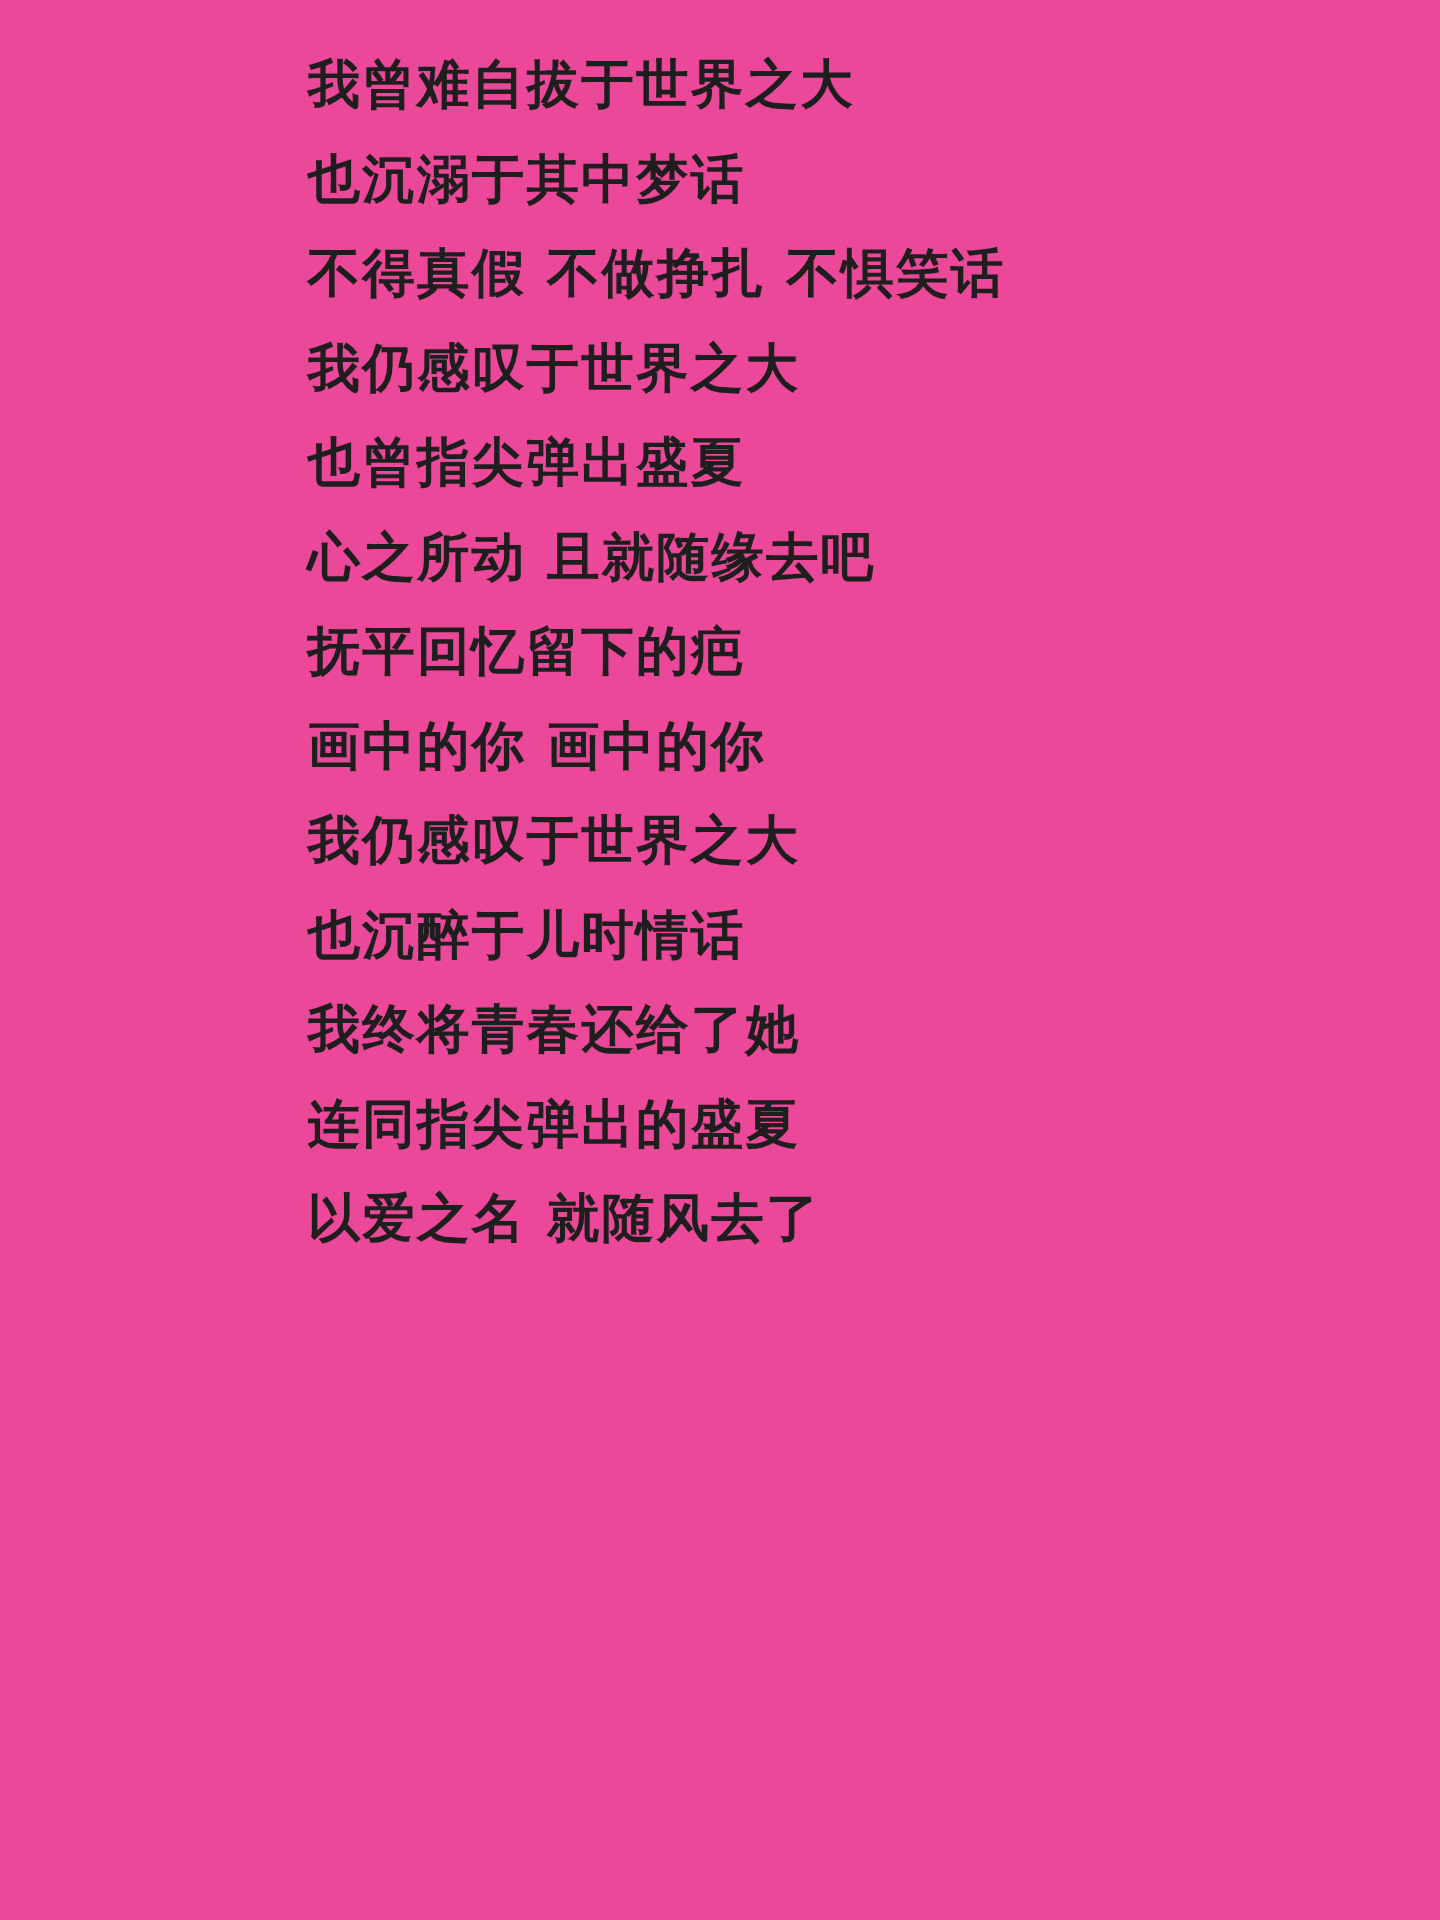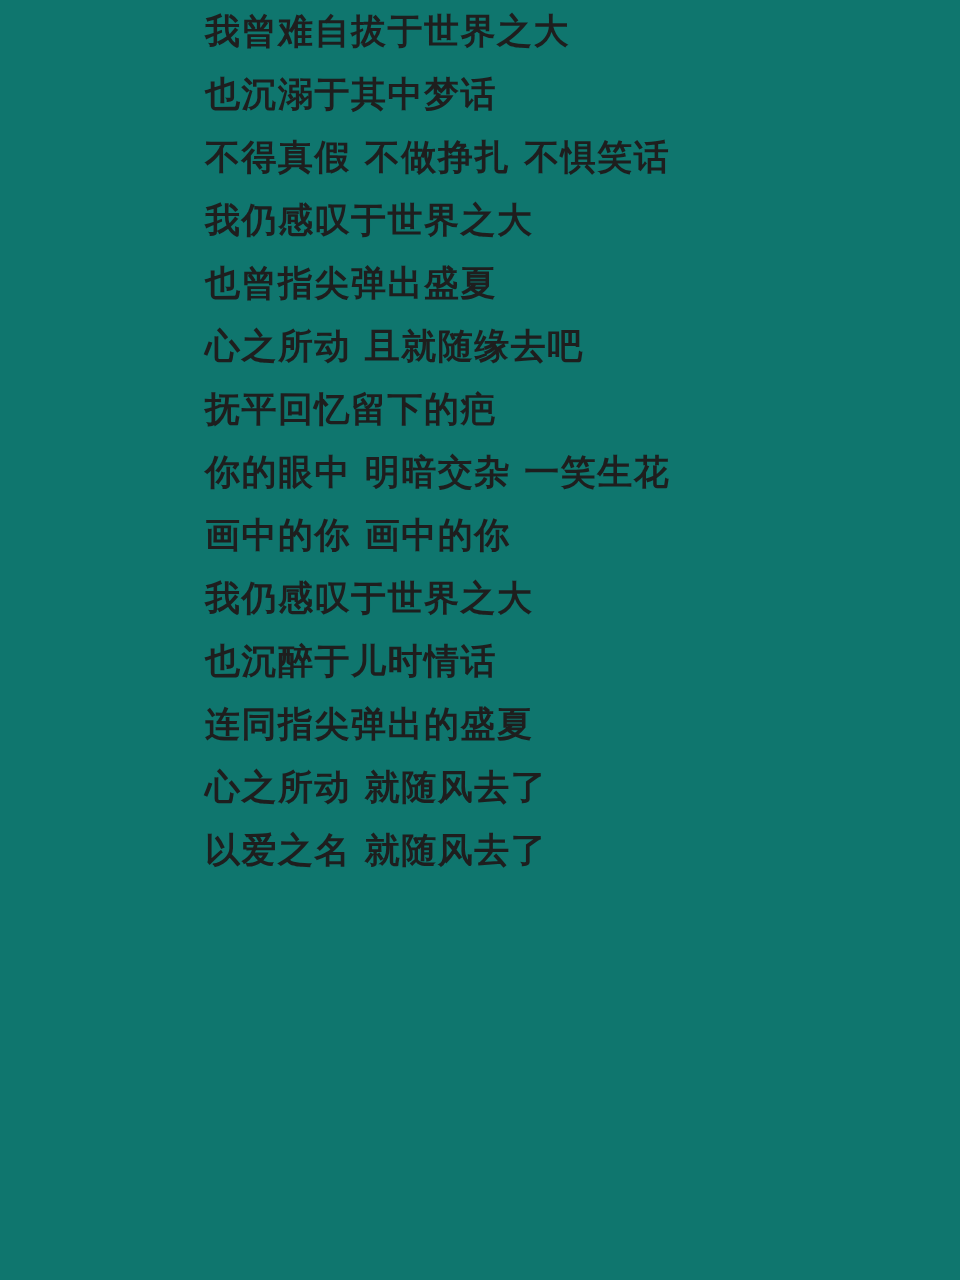--- a/index.html
+++ b/index.html
@@ -10,23 +10,24 @@
     width: 960px;
     height: 1280px;
     background: #ffffff;
     overflow: hidden;
     font-family: "DejaVu Sans", "Liberation Sans", sans-serif;
   }
   .lyrics-page {
     box-sizing: border-box;
     width: 960px;
     height: 1280px;
+    padding-top: 26px;
     padding-left: 205px;
     padding-right: 60px;
-    background: #0f766e;
+    background: #ec4899;
   }
   .lyric-line {
     height: 63px;
     line-height: 63px;
     font-size: 35px;
     font-weight: 700;
     color: #1e1e1e;
     letter-spacing: 1.5px;
     white-space: pre;
     -webkit-font-smoothing: antialiased;
@@ -36,20 +37,19 @@
 <body>
 
 <div class="lyrics-page">
   <div class="lyric-line">我曾难自拔于世界之大</div>
   <div class="lyric-line">也沉溺于其中梦话</div>
   <div class="lyric-line">不得真假 不做挣扎 不惧笑话</div>
   <div class="lyric-line">我仍感叹于世界之大</div>
   <div class="lyric-line">也曾指尖弹出盛夏</div>
   <div class="lyric-line">心之所动 且就随缘去吧</div>
   <div class="lyric-line">抚平回忆留下的疤</div>
-  <div class="lyric-line">你的眼中 明暗交杂 一笑生花</div>
   <div class="lyric-line">画中的你 画中的你</div>
   <div class="lyric-line">我仍感叹于世界之大</div>
   <div class="lyric-line">也沉醉于儿时情话</div>
+  <div class="lyric-line">我终将青春还给了她</div>
   <div class="lyric-line">连同指尖弹出的盛夏</div>
-  <div class="lyric-line">心之所动 就随风去了</div>
   <div class="lyric-line">以爱之名 就随风去了</div>
 </div>
 
 </body></html>

